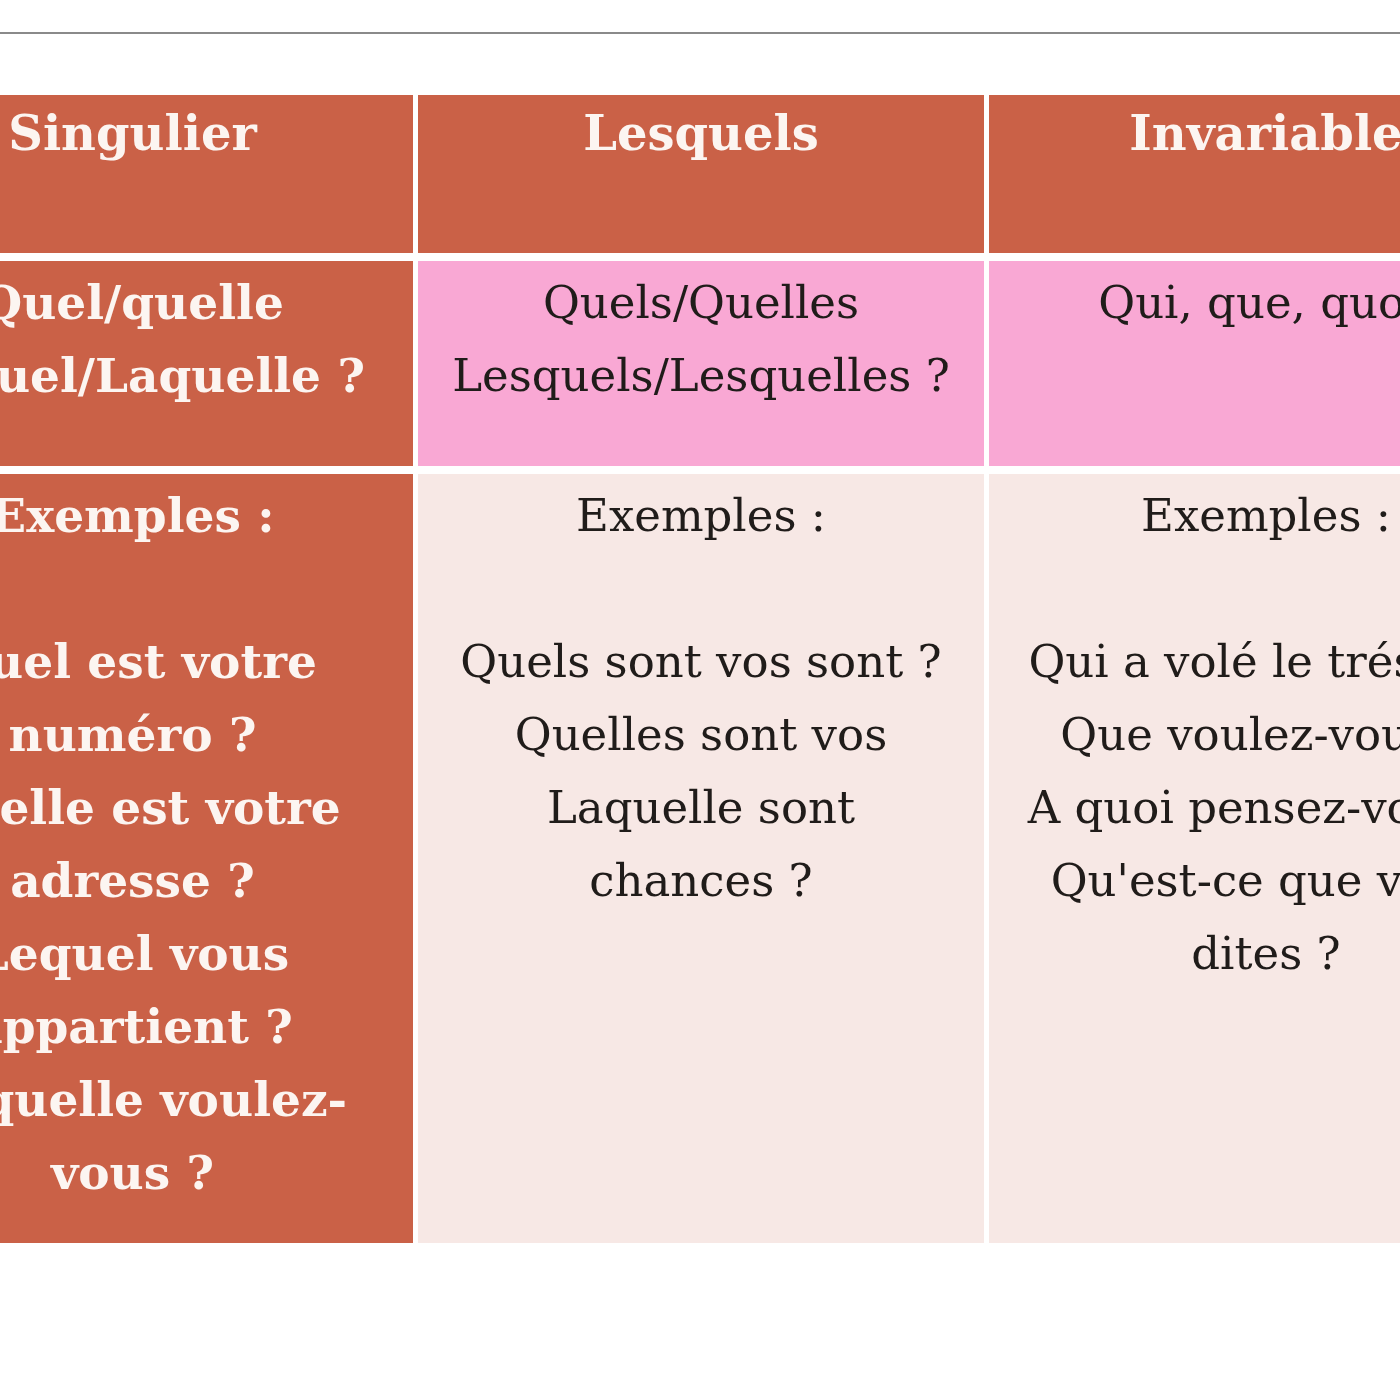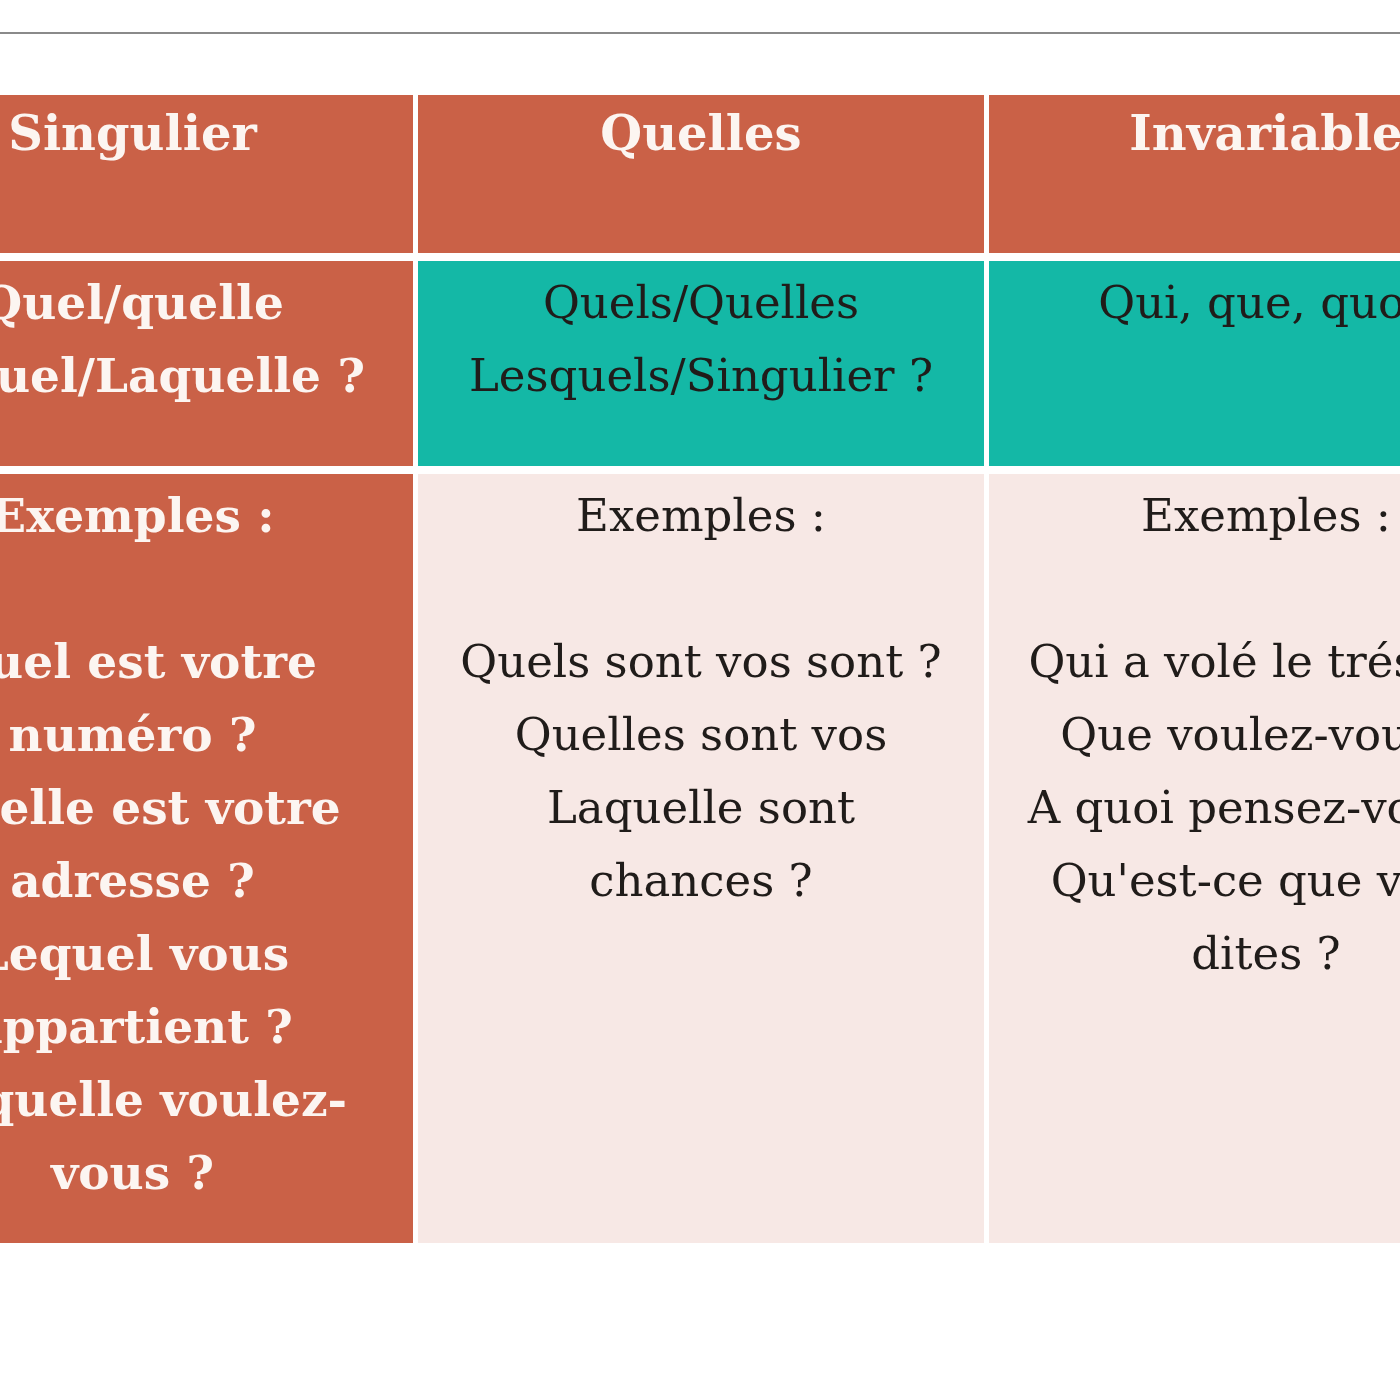--- a/index.html
+++ b/index.html
@@ -37,21 +37,21 @@
     overflow: hidden;
   }
   .cell.dark {
     background: #ca6147;
   }
   .cell.head {
     background: #ca6147;
     padding-top: 2px;
   }
   .cell.light-a {
-    background: #14b8a6;
+    background: #f9a8d4;
   }
   .cell.light-b {
     background: #f7e8e5;
   }
   .cell.body {
     padding-top: 5px;
   }
   .line {
     height: 73px;
     line-height: 73px;
@@ -85,33 +85,33 @@
 <div class="slide">
 
   <div class="top-rule"></div>
 
   <div class="grammar-table">
 
     <div class="cell head">
       <div class="line">Singulier</div>
     </div>
     <div class="cell head">
-      <div class="line">Quelles</div>
+      <div class="line">Lesquels</div>
     </div>
     <div class="cell head">
       <div class="line">Invariable</div>
     </div>
 
     <div class="cell dark body">
       <div class="line">Quel/quelle</div>
       <div class="line">Lequel/Laquelle ?</div>
     </div>
     <div class="cell light-a body">
       <div class="line">Quels/Quelles</div>
-      <div class="line">Lesquels/Singulier ?</div>
+      <div class="line">Lesquels/Lesquelles ?</div>
     </div>
     <div class="cell light-a body">
       <div class="line">Qui, que, quoi,</div>
     </div>
 
     <div class="cell dark body">
       <div class="line">Exemples :</div>
       <div class="line"></div>
       <div class="line">Quel est votre</div>
       <div class="line">numéro ?</div>

